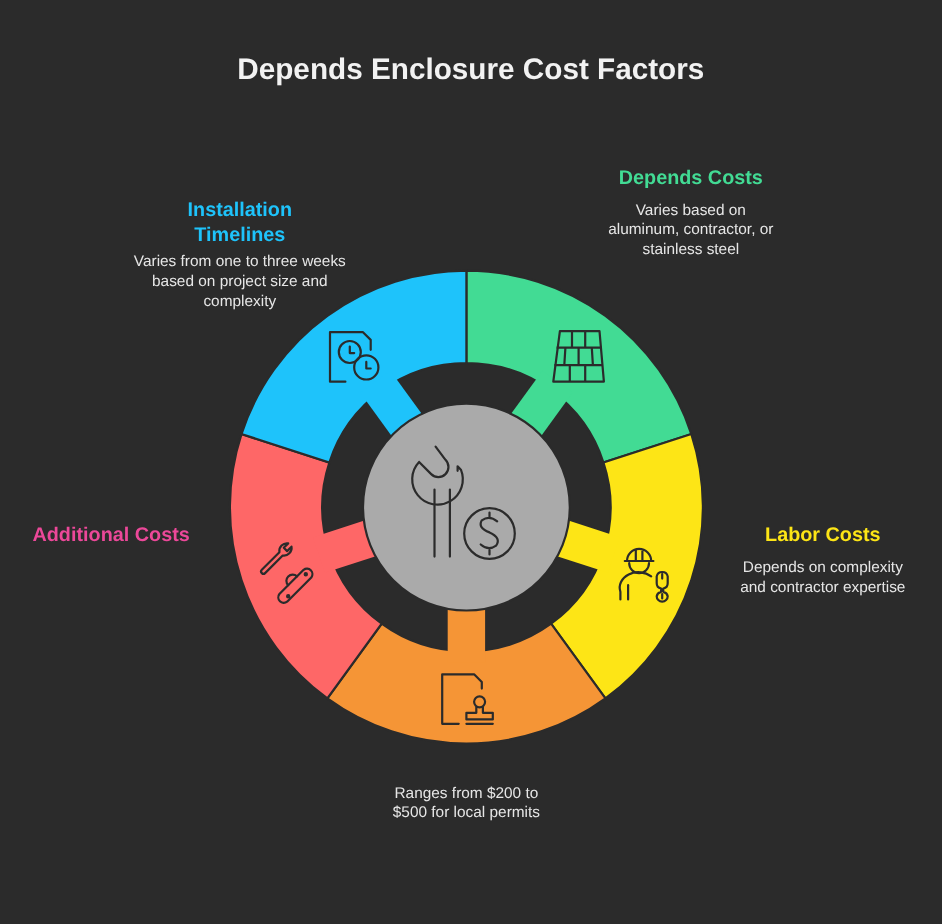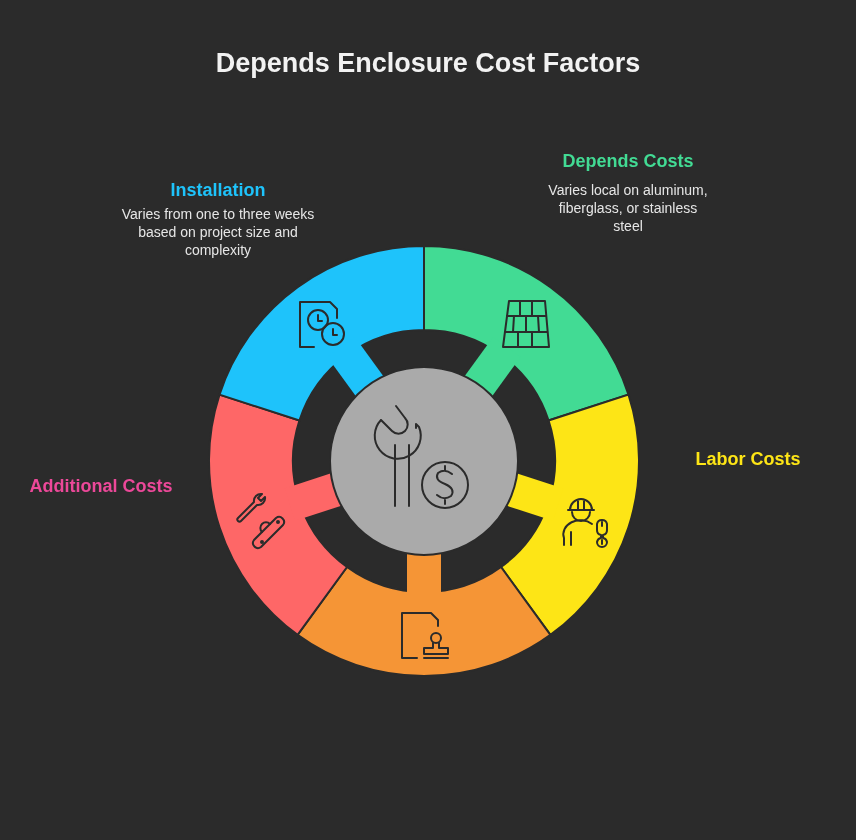--- a/index.html
+++ b/index.html
@@ -15,21 +15,21 @@
     text-align: center; color: #f2f2f2;
     font-size: 27px; font-weight: bold;
   }
   .block { position: absolute; text-align: center; }
   .block .head { font-weight: bold; font-size: 18px; line-height: 23px; }
   .block .desc { color: #e6e6e6; font-size: 14px; line-height: 18px; margin-top: 8px; }
   #installation { left: 118px; top: 139px; width: 200px; margin-top: 40px; }
   #installation .desc { margin-top: 3px; text-align: center; }
   #material { left: 528px; top: 150px; width: 200px; }
   #additional { left: 14px; top: 475px; width: 174px; }
-  #labor { left: 648px; top: 448px; width: 200px; }
+  #labor { left: 648px; top: 475px; width: 200px; }
   #permit { left: 324px; top: 703px; width: 200px; }
   svg.wheel { position: absolute; left: 0; top: 0; }
 </style>
 </head>
 <body>
 
 <div class="title">Depends Enclosure Cost Factors</div>
 
 <svg class="wheel" width="856" height="840" viewBox="0 0 856 840">
 
@@ -99,31 +99,34 @@
     <path d="M254,540 L276,518 A5,5 0 0 1 283,525 L261,547 A5,5 0 0 1 254,540 Z"></path>
     <path d="M262,532 A4,4 0 0 1 270,524"></path>
     <circle cx="262" cy="542" r="1" fill="#2b2b2b"></circle>
     <circle cx="278" cy="522" r="1" fill="#2b2b2b"></circle>
   </g>
 </svg>
 
 <div class="block" id="installation">
   <div class="head" style="color:#1ec3fb">
     <div>Installation</div>
+    <div>Timelines</div>
   </div>
   <div class="desc">Varies from one to three weeks based on project size and complexity</div>
 </div>
 
 <div class="block" id="material">
   <div class="head" style="color:#42db94">Depends Costs</div>
-  <div class="desc" style="padding:0 20px;">Varies local on aluminum, fiberglass, or stainless steel</div>
+  <div class="desc" style="padding:0 20px;">Varies based on aluminum, contractor, or stainless steel</div>
 </div>
 
 <div class="block" id="labor">
   <div class="head" style="color:#fde516">Labor Costs</div>
+  <div class="desc" style="padding:0 14px;">Depends on complexity and contractor expertise</div>
 </div>
 
 <div class="block" id="permit">
+  <div class="desc" style="padding:0 22px;">Ranges from $200 to $500 for local permits</div>
 </div>
 
 <div class="block" id="additional">
   <div class="head" style="color:#ec4899">Additional Costs</div>
 </div>
 
 </body></html>

